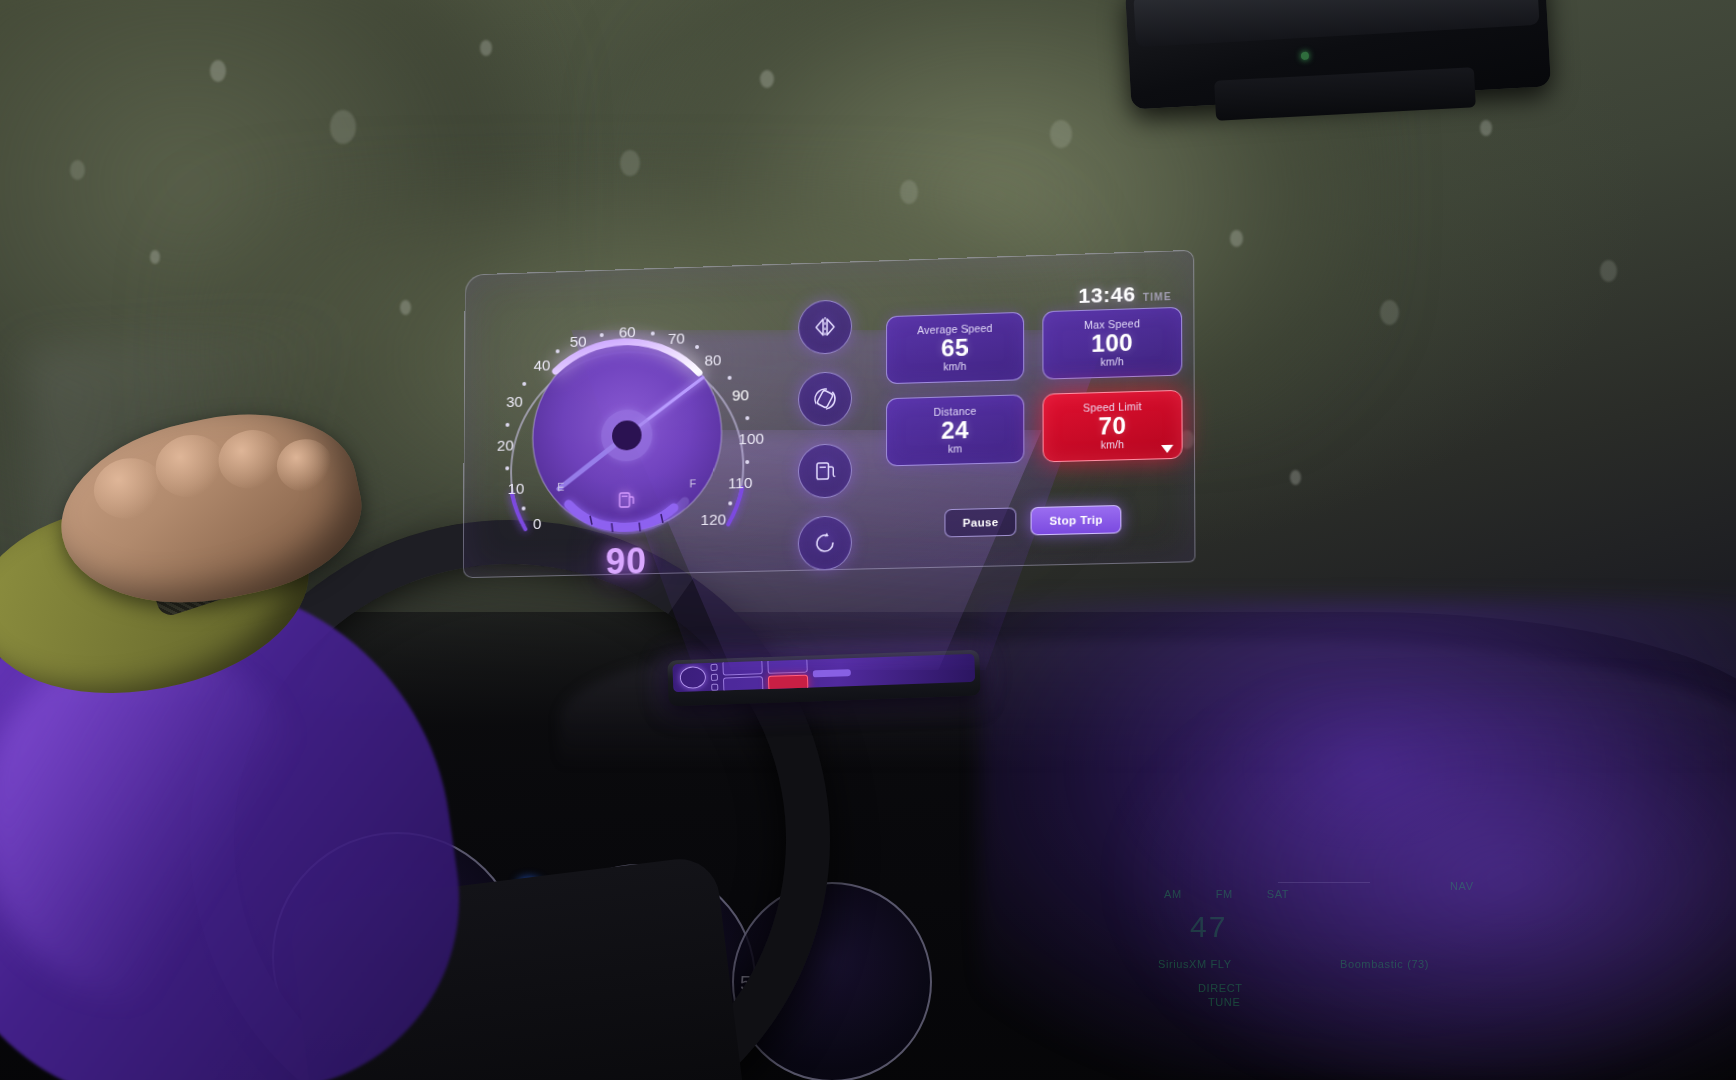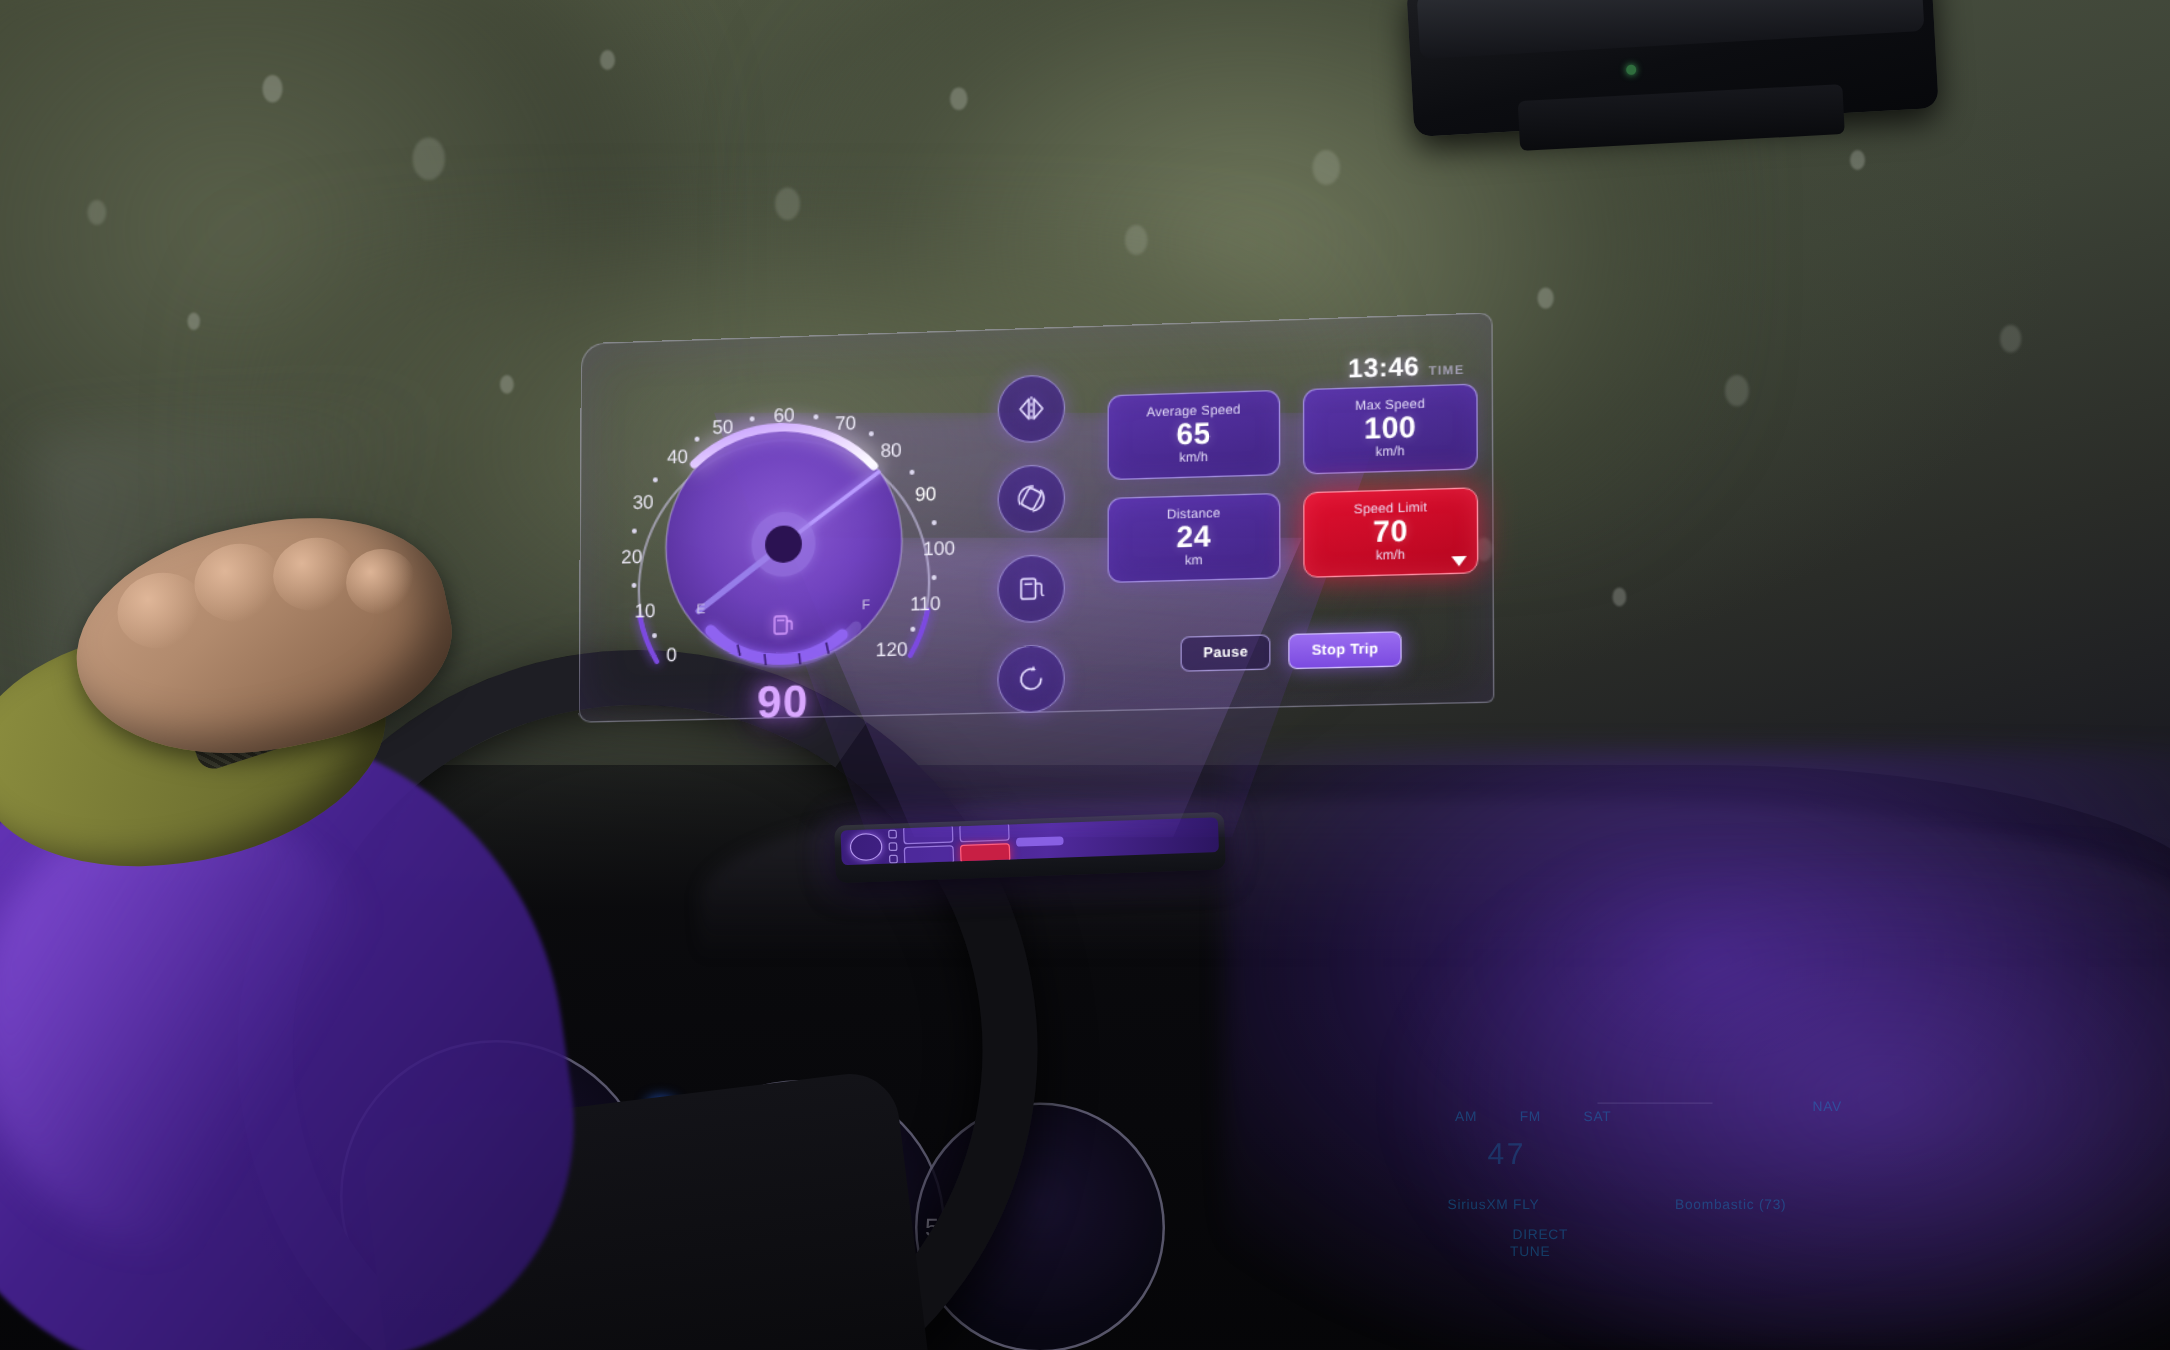--- a/index.html
+++ b/index.html
@@ -301,24 +301,24 @@
     font-family:"Liberation Sans", sans-serif;
     font-weight:700; font-size:62px; line-height:1.32;
     letter-spacing:-1px;
     text-shadow:0 3px 18px rgba(0,0,0,.55);
   }
   .title .l2{ white-space:nowrap; }
 
   
   .radio{
     position:absolute; left:1150px; top:880px; width:470px; height:160px;
-    opacity:.30; color:#0ea5e9; font-size:13px; letter-spacing:1px;
+    opacity:.30; color:#22c55e; font-size:13px; letter-spacing:1px;
   }
   .radio .r-row{ position:absolute; display:flex; gap:34px; }
-  .radio .big{ font-size:24px; letter-spacing:2px; opacity:.75;}
+  .radio .big{ font-size:30px; letter-spacing:2px; opacity:.75;}
   .radio .sm{ font-size:11px; letter-spacing:.6px; }
   .radio .line{ position:absolute; height:1px; background:rgba(200,190,240,.5); }
 </style>
 </head>
 <body>
 
 <div id="stage">
 
   <div class="bg-base"></div>
   <div class="mountain-l"></div>
@@ -578,21 +578,21 @@
   <div class="radio">
     <div class="r-row" style="left:14px;top:8px">
       <span class="sm">AM</span>
       <span class="sm">FM</span>
       <span class="sm">SAT</span>
     </div>
     <div class="line" style="left:128px;top:2px;width:92px"></div>
     <span class="big" style="position:absolute;left:40px;top:30px">47</span>
     <span class="sm" style="position:absolute;left:8px;top:78px">SiriusXM FLY</span>
     <span class="sm" style="position:absolute;left:190px;top:78px">Boombastic (73)</span>
-    <span class="sm" style="position:absolute;left:60px;top:102px">DIRECT</span>
+    <span class="sm" style="position:absolute;left:48px;top:102px">DIRECT</span>
     <span class="sm" style="position:absolute;left:58px;top:116px">TUNE</span>
     <span class="sm" style="position:absolute;left:300px;top:0px">NAV</span>
   </div>
 
   <div class="title">
   </div>
 
 </div>
 
 </body></html>

